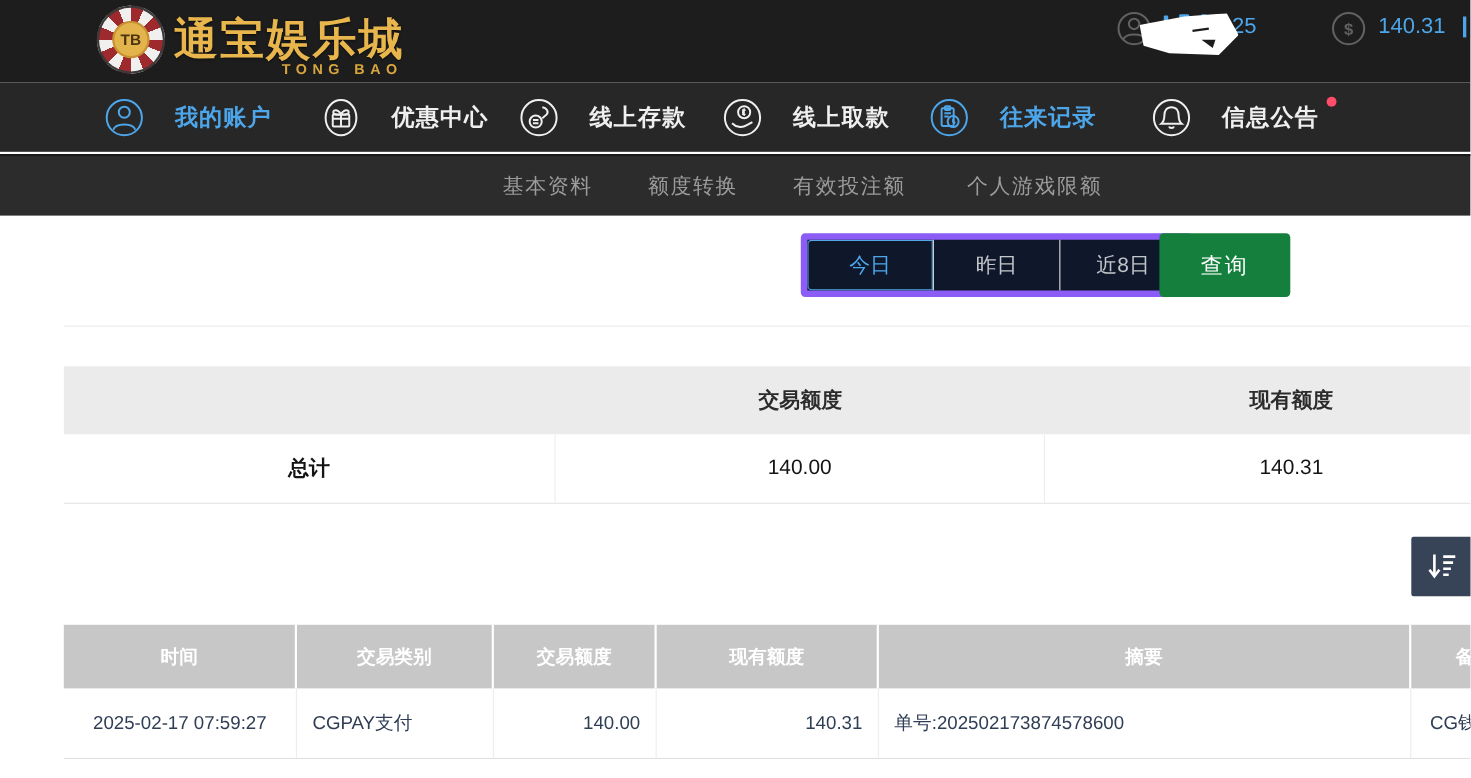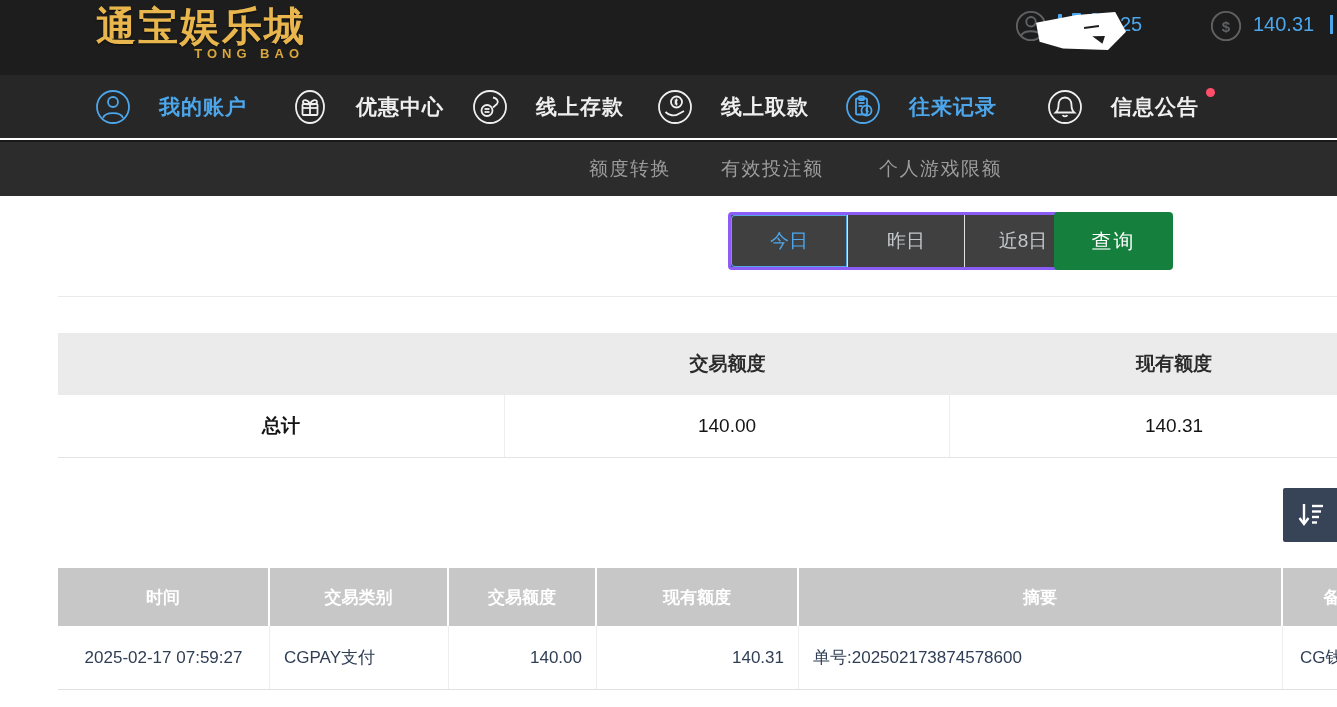--- a/index.html
+++ b/index.html
@@ -59,21 +59,21 @@
           border:1px solid #d8eafc; border-radius:3px; color:#57a9ea; font-size:18px; }
   .caret-down { position:absolute; right:18px; top:26px; width:0; height:0;
           border-left:7px solid transparent; border-right:7px solid transparent;
           border-top:9px solid #a9adb2; }
   .date-box { position:absolute; left:372px; top:212px; width:346px; height:58px;
           border:1px solid #dcdcdc; border-radius:4px; background:#fff;
           display:flex; align-items:center; }
   .cal-icon { width:22px; height:22px; margin-left:17px; color:#c3c6ca; }
   .date-text { margin-left:12px; color:#b0b3b8; font-size:19px; }
   .seg-group { position:absolute; left:728px; top:212px; width:356px; height:58px;
-          border:3px solid #8b5cf6; border-radius:4px; display:flex; background:#404040; }
+          border:6px solid #8b5cf6; border-radius:4px; display:flex; background:#0f172a; }
   .seg { flex:1; display:flex; align-items:center; justify-content:center;
           font-size:19px; color:#c3c6ca; cursor:pointer; }
   .seg + .seg { border-left:1px solid #e2e2e2; }
   .seg.active { color:#4da6ea; box-shadow:inset 0 0 0 1px #54a8ea; border-radius:4px 0 0 4px; }
   .query-btn { position:absolute; left:1054px; top:212px; width:119px; height:58px;
           background:#15803d; border:none; border-radius:4px; color:#fff; font-size:20px;
           letter-spacing:2px; cursor:pointer; font-family:inherit; }
   .filter-divider { position:absolute; left:58px; top:296px; width:1279px; height:1px; background:#eaeaea; }
 
   
@@ -110,20 +110,23 @@
   .rc4 { width:484px; padding-left:14px; }
   .rc5 { width:115px; padding-left:17px; white-space:nowrap; overflow:visible; }
 </style>
 </head>
 <body>
 
 <div class="screen">
 
   <header class="topbar">
     <div class="logo">
+      <div class="chip">
+        <div class="chip-inner">TB</div>
+      </div>
       <div class="logo-text">
         <div class="logo-cn">通宝娱乐城</div>
         <div class="logo-en">TONG BAO</div>
       </div>
     </div>
 
     <svg class="tb-user-icon" viewBox="0 0 36 36" fill="none" stroke="currentColor" stroke-width="2">
       <circle cx="18" cy="18" r="15"></circle>
       <circle cx="18" cy="13.5" r="5"></circle>
       <path d="M7.5 28.5c2.5-6.5 18.5-6.5 21 0"></path>
@@ -208,20 +211,21 @@
         <circle cx="18" cy="18" r="16"></circle>
         <path d="M18 8.5c-4.5 0-6.5 3.5-6.5 7.5 0 4-1 6-2.8 7.5h18.6c-1.8-1.5-2.8-3.5-2.8-7.5 0-4-2-7.5-6.5-7.5z"></path>
         <path d="M15.8 26c.4 1.8 4 1.8 4.4 0"></path>
       </svg>
       <span>信息公告</span>
       <span class="nav-badge"></span>
     </div>
   </nav>
 
   <div class="subnav">
+    <span class="subnav-item" style="left:457px">基本资料</span>
     <span class="subnav-item" style="left:589px">额度转换</span>
     <span class="subnav-item" style="left:721px">有效投注额</span>
     <span class="subnav-item" style="left:879px">个人游戏限额</span>
   </div>
 
 
 
   <div class="seg-group">
     <div class="seg active">今日</div>
     <div class="seg">昨日</div>

